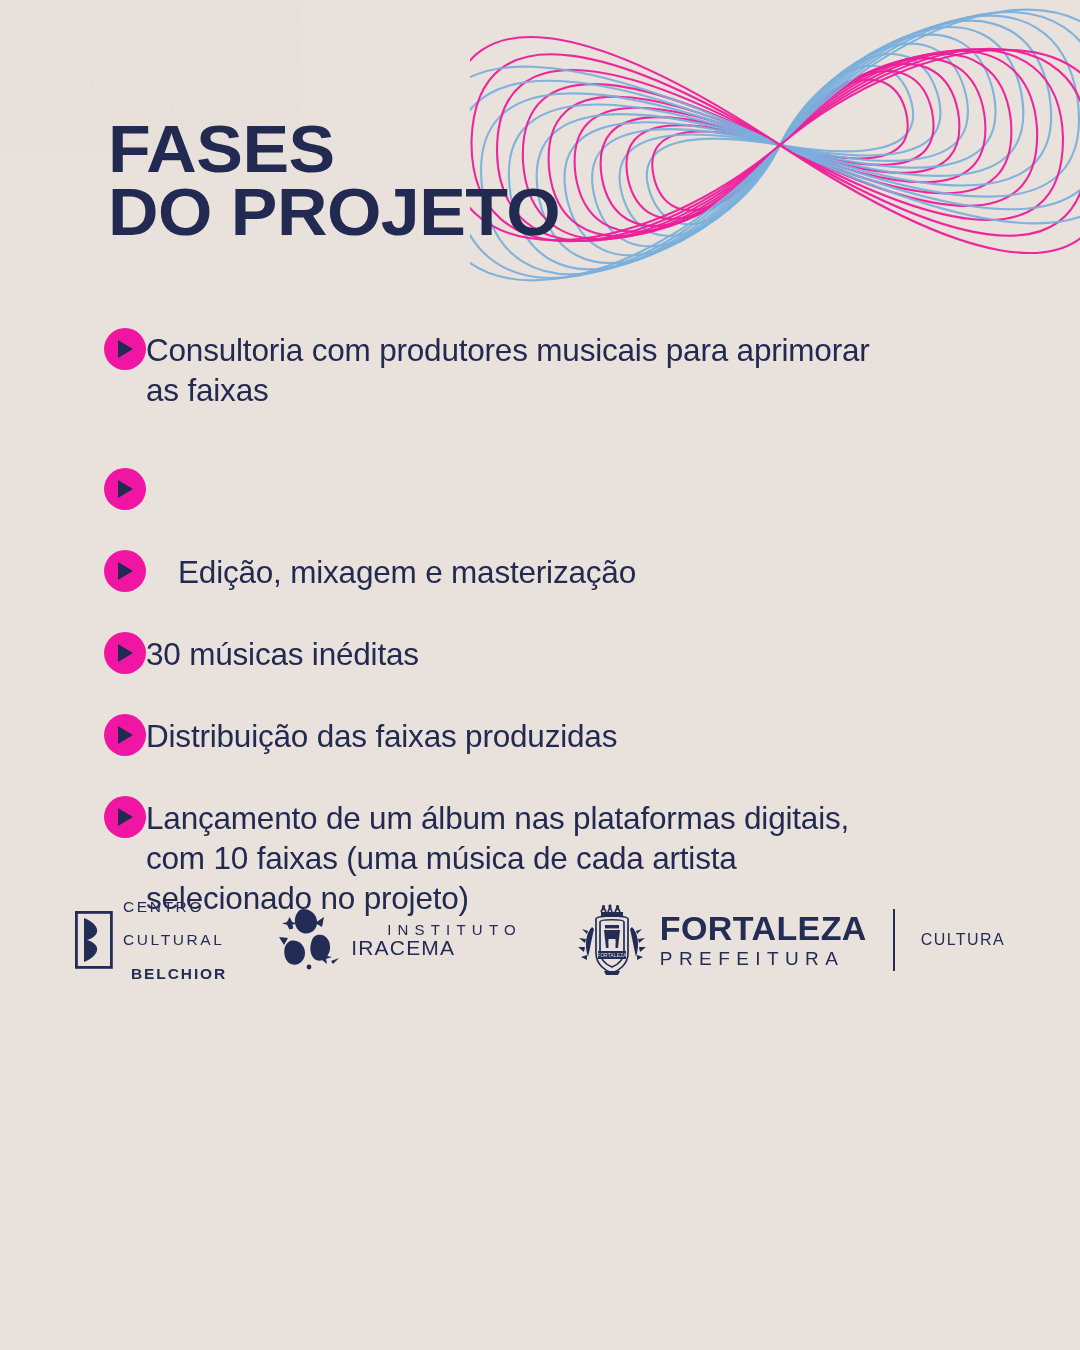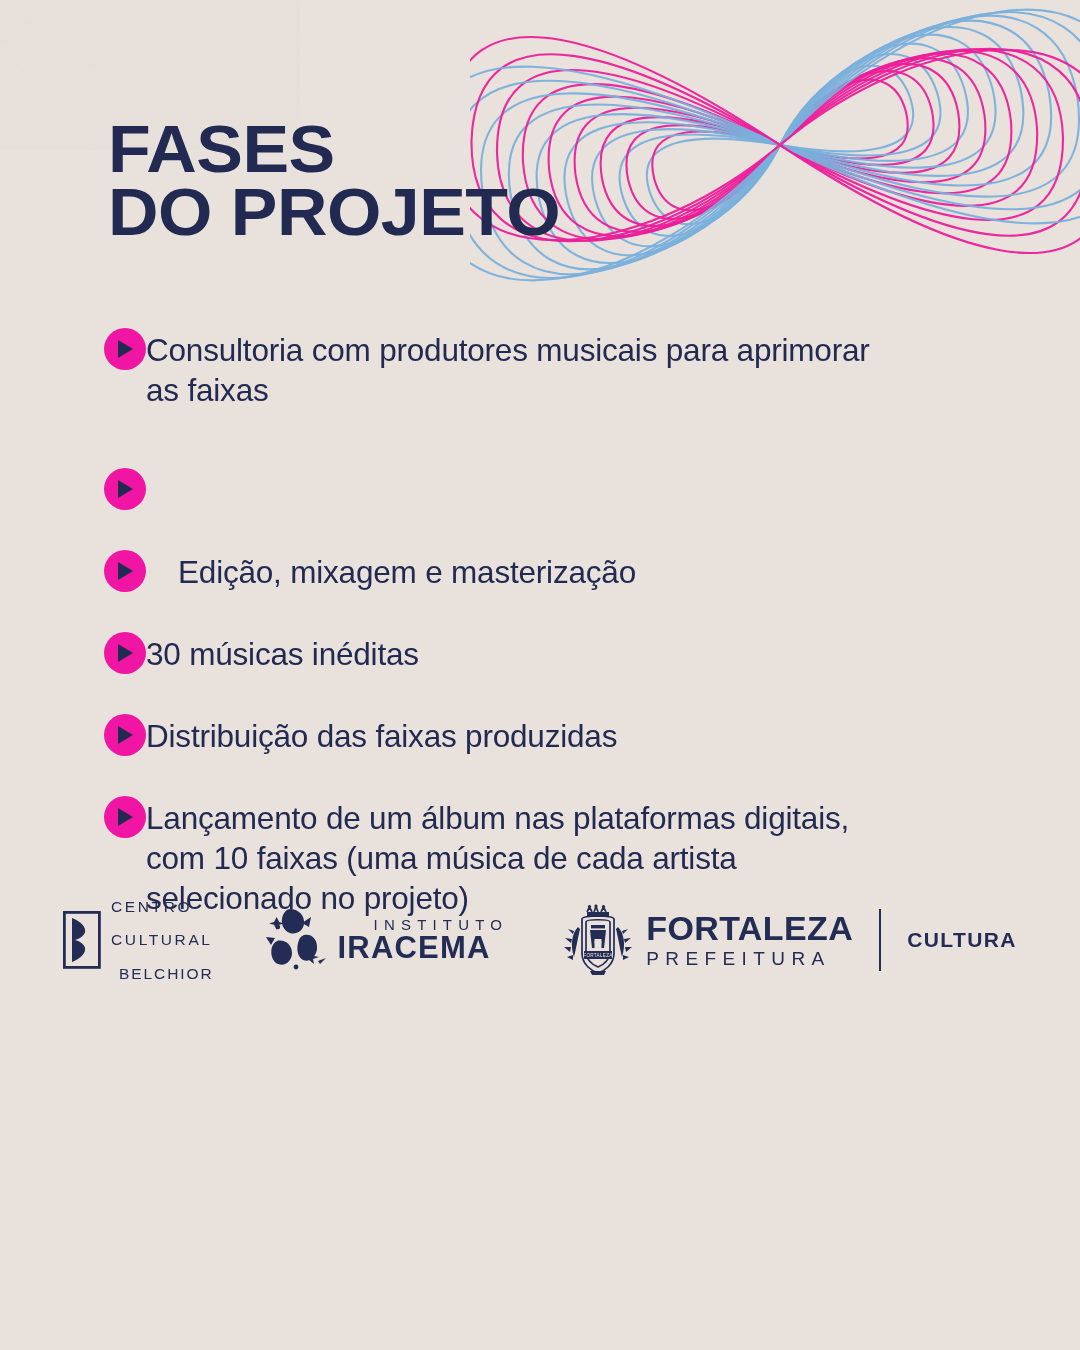--- a/index.html
+++ b/index.html
@@ -115,36 +115,36 @@
   .logo-mark { flex: 0 0 auto; display: block; }
   .ccb-words {
     display: flex;
     flex-direction: column;
     line-height: 1.12;
     font-size: 15.5px;
     letter-spacing: 2.6px;
     font-weight: 400;
     gap: 16px;
   }
-  .ccb-words .strong { font-weight: 400; letter-spacing: 1.9px; margin-left: 8px; }
+  .ccb-words .strong { font-weight: 700; letter-spacing: 1.9px; margin-left: 8px; }
   .iracema-words {
     display: flex;
     flex-direction: column;
     line-height: 1.02;
   }
   .iracema-words .top {
     font-size: 15px;
     letter-spacing: 6.2px;
     font-weight: 400;
     margin-left: 36px;
   }
   .iracema-words .bot {
-    font-size: 31px;
+    font-size: 21px;
     letter-spacing: 1.2px;
-    font-weight: 700;
+    font-weight: 400;
   }
   .fortaleza-words {
     display: flex;
     flex-direction: column;
     line-height: 1.0;
   }
   .fortaleza-words .top {
     font-size: 34px;
     letter-spacing: 0.4px;
     font-weight: 700;
@@ -155,23 +155,23 @@
     font-weight: 500;
     margin-top: 4px;
   }
   .divider {
     width: 2px;
     height: 62px;
     background: #232c54;
     margin: 0 16px;
   }
   .cultura {
-    font-size: 21px;
+    font-size: 16px;
     letter-spacing: 1.4px;
-    font-weight: 700;
+    font-weight: 400;
   }
 </style>
 </head>
 <body>
 
 <div id="poster">
 
   <svg id="wave-art" viewBox="0 0 640 480" fill="none" xmlns="http://www.w3.org/2000/svg">
     <g id="wave-group" stroke-width="2.1" fill="none" stroke-linecap="round">
         <path d="M 310.0 205.0 C 234.8 192.4 158.6 193.7 180.7 254.6 C 203.9 314.9 275.4 275.6 310.0 205.0 C 344.6 134.4 416.1 95.1 439.3 155.4 C 461.4 216.3 385.2 217.6 310.0 205.0 Z" stroke="#7ab0dc" stroke-opacity="0.95" fill="none"></path>

